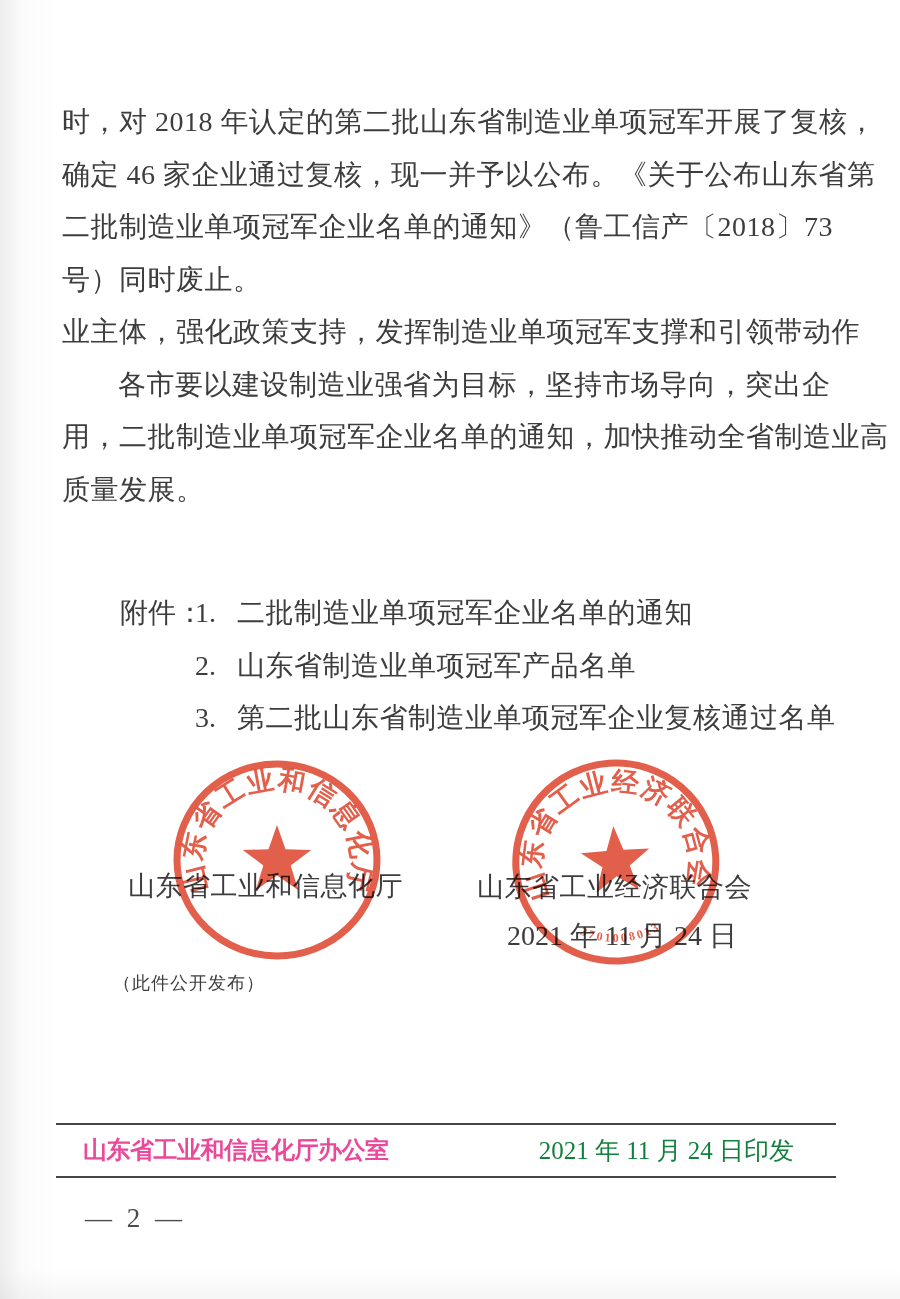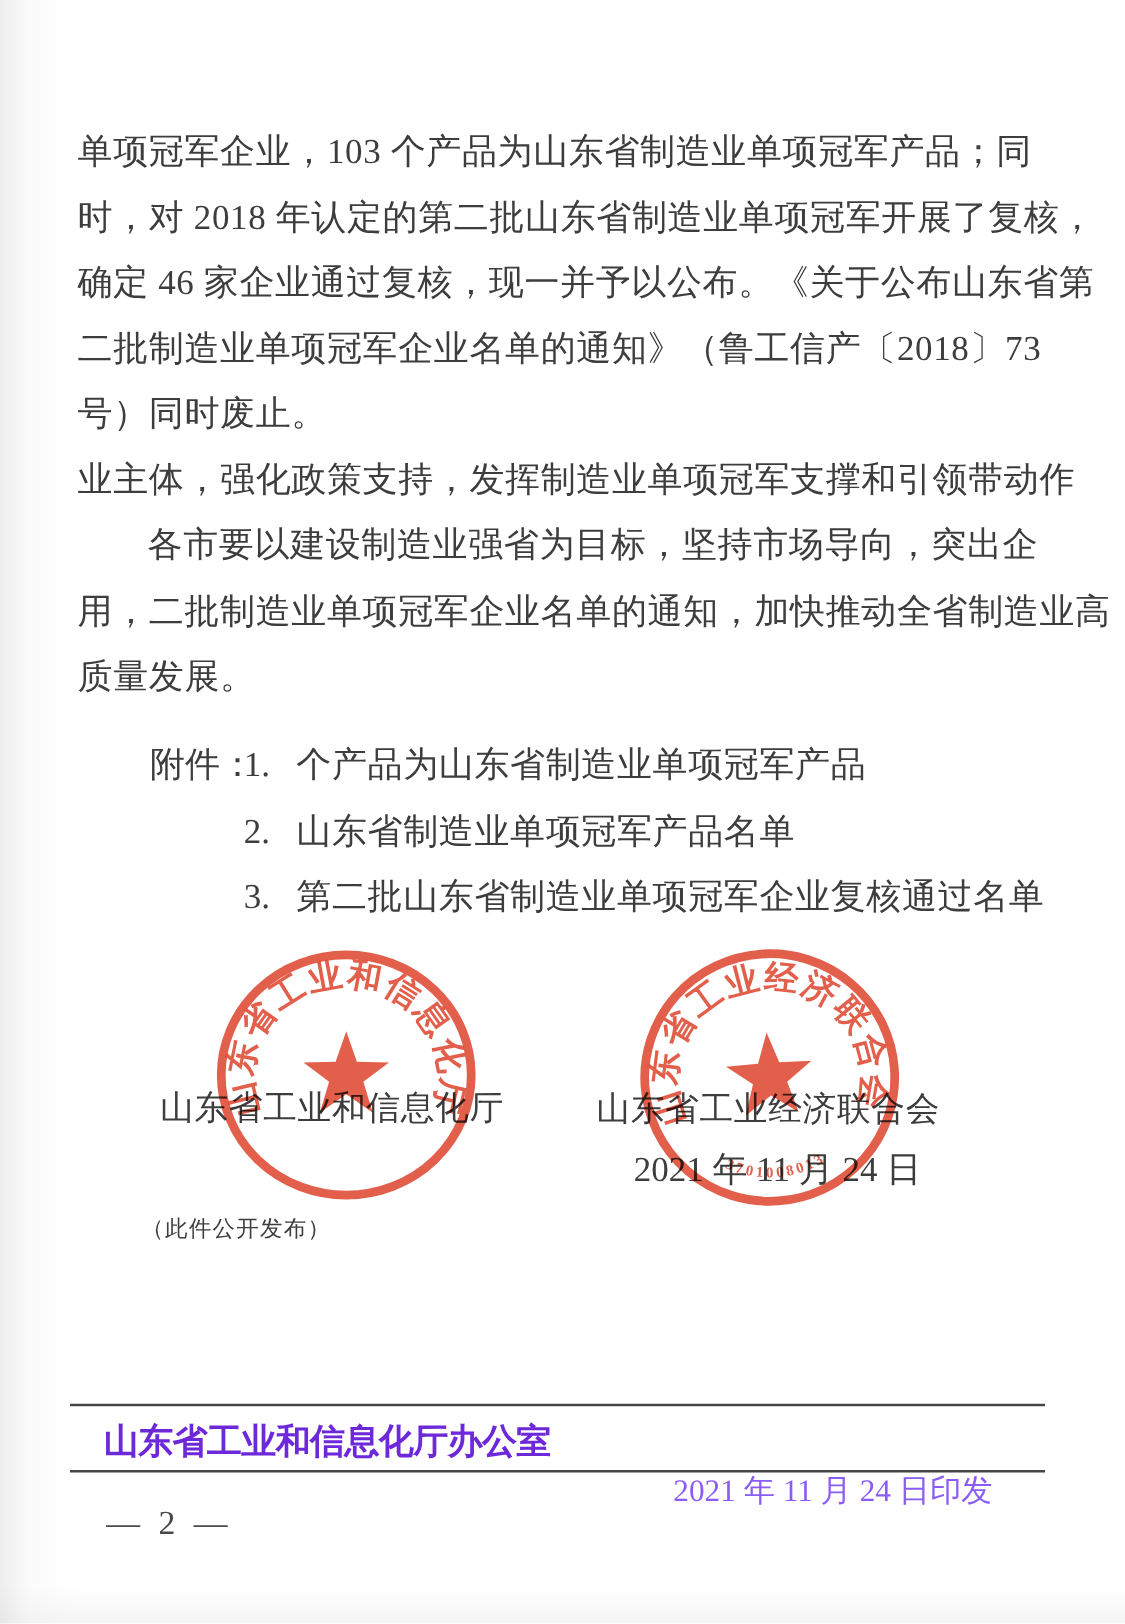--- a/index.html
+++ b/index.html
@@ -49,47 +49,46 @@
   
   .seal { position:absolute; mix-blend-mode:multiply; opacity:.9; }
   .seal-left  { left:167px; top:757px; }
   .seal-right { left:506px; top:756px; transform:rotate(-4deg); }
   .seal text { font-family:"Liberation Serif","DejaVu Serif",serif; font-weight:bold; }
 
   
   .rule { position:absolute; left:56px; width:780px; height:2px; background:#454545; }
   .rule-top { top:1123px; }
   .rule-bottom { top:1176px; }
-  .footer-office { position:absolute; left:83px; top:1134px; font-size:28px; font-weight:bold; letter-spacing:-.5px; white-space:nowrap; color:#6d28d9; }
-  .footer-date   { position:absolute; right:106px; top:1176px; font-size:25px; white-space:nowrap; color:#8b5cf6; }
+  .footer-office { position:absolute; left:83px; top:1134px; font-size:24px; font-weight:bold; letter-spacing:-.5px; white-space:nowrap; color:#ec4899; }
+  .footer-date   { position:absolute; right:106px; top:1134px; font-size:25px; white-space:nowrap; color:#15803d; }
   .page-number   { position:absolute; left:85px; top:1203px; font-size:27px; letter-spacing:4px; color:#4a4a4a; white-space:nowrap; }
 </style>
 </head>
 <body>
 
 <div class="page">
   <div class="scan-shade"></div>
 
   <div class="bodytext">
-    <div class="bline">单项冠军企业，103 个产品为山东省制造业单项冠军产品；同</div>
     <div class="bline">时，对 2018 年认定的第二批山东省制造业单项冠军开展了复核，</div>
     <div class="bline">确定 46 家企业通过复核，现一并予以公布。《关于公布山东省第</div>
     <div class="bline">二批制造业单项冠军企业名单的通知》（鲁工信产〔2018〕73</div>
     <div class="bline last">号）同时废止。</div>
     <div class="bline">业主体，强化政策支持，发挥制造业单项冠军支撑和引领带动作</div>
     <div class="bline indent">各市要以建设制造业强省为目标，坚持市场导向，突出企</div>
     <div class="bline">用，二批制造业单项冠军企业名单的通知，加快推动全省制造业高</div>
     <div class="bline last">质量发展。</div>
   </div>
 
   <div class="attachments">
     <div class="att-row">
       <span class="att-label">附件：</span>
       <span class="att-num">1.</span>
-      <span class="att-text">个产品为山东省制造业单项冠军产品</span>
+      <span class="att-text">二批制造业单项冠军企业名单的通知</span>
     </div>
     <div class="att-row">
       <span class="att-num">2.</span>
       <span class="att-text">山东省制造业单项冠军产品名单</span>
     </div>
     <div class="att-row">
       <span class="att-num">3.</span>
       <span class="att-text">第二批山东省制造业单项冠军企业复核通过名单</span>
     </div>
   </div>

